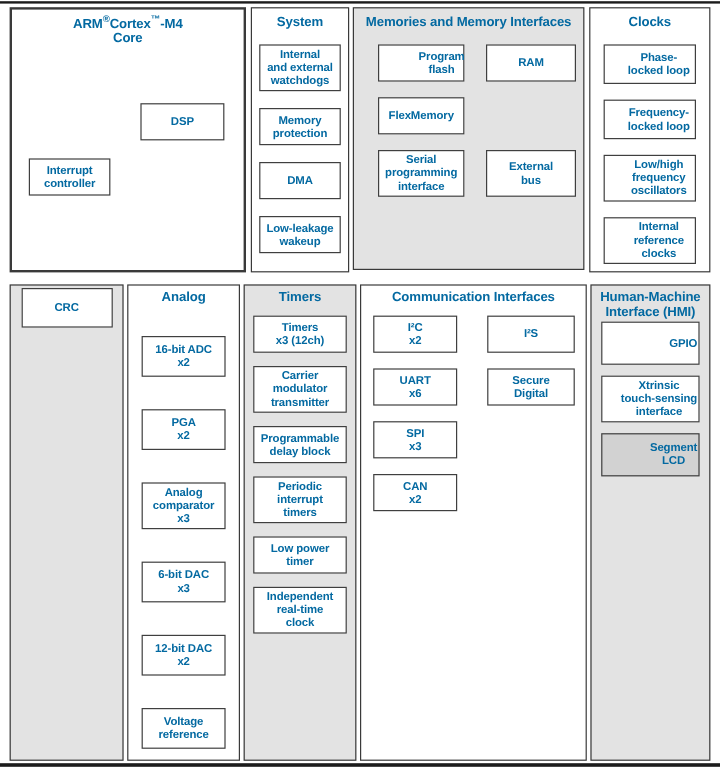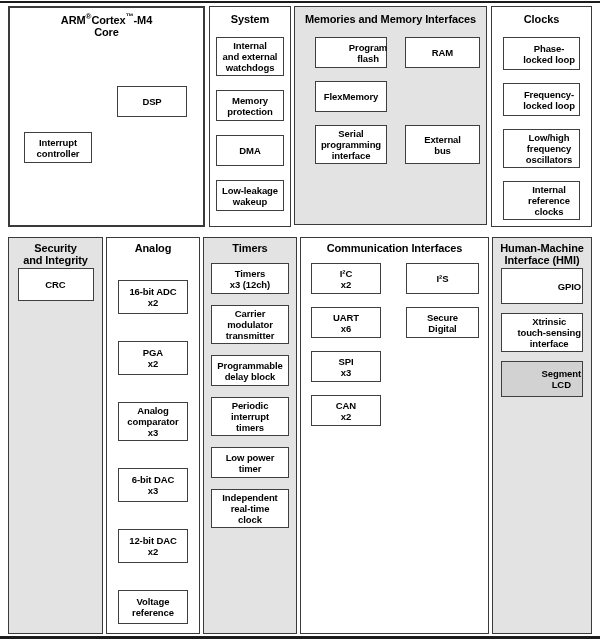--- a/index.html
+++ b/index.html
@@ -3,21 +3,21 @@
 <meta charset="utf-8">
 <style>
   html, body { margin: 0; padding: 0; background: #ffffff; }
   .figure {
     position: relative;
     width: 600px;
     height: 642px;
     background: #ffffff;
     font-family: "Liberation Sans", sans-serif;
     font-weight: bold;
-    color: #000000;
+    color: #0369a1;
   }
   .rule { position: absolute; left: 0; width: 600px; background: #1c1c1c; }
   .rule-top { top: 1px; height: 2px; }
   .rule-bottom { top: 636px; height: 3px; }
 
   .section {
     position: absolute;
     box-sizing: border-box;
     border: 1.5px solid #3a3a3a;
     background: #ffffff;
@@ -169,22 +169,20 @@
         </div>
         <div class="block">
           <span class="block-label">Internal
 reference
 clocks</span>
         </div>
       </div>
   </div>
 
   <div class="section shaded" id="sec-security">
-    <div class="sec-title">Security
-and Integrity</div>
     <div class="blocks">
         <div class="block">
           <span class="block-label">CRC</span>
         </div>
       </div>
   </div>
 
   <div class="section" id="sec-analog">
     <div class="sec-title">Analog</div>
     <div class="blocks">

